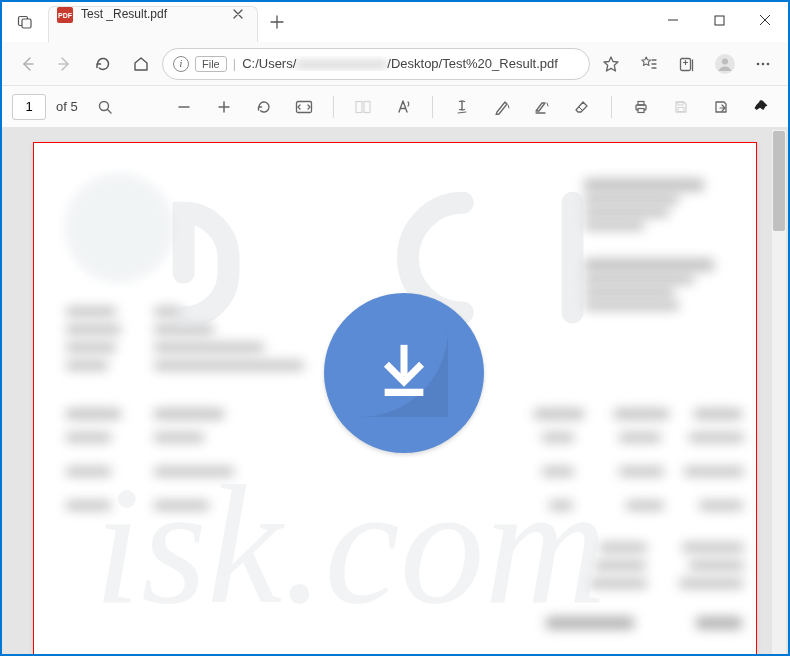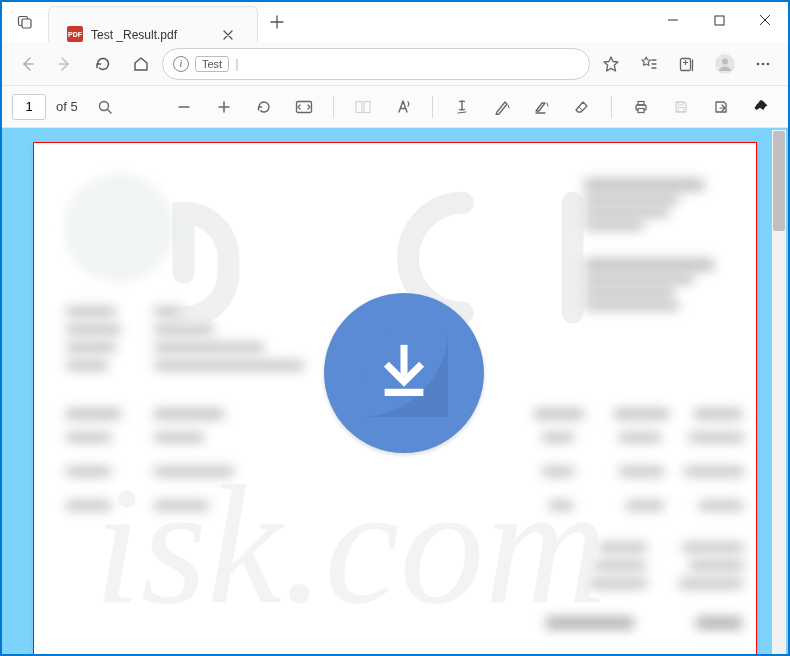--- a/index.html
+++ b/index.html
@@ -26,22 +26,22 @@
       align-items: center;
       justify-content: center;
     }
     .tab {
       height: 36px;
       background: #fafafa;
       border: 1px solid #e2e2e2;
       border-bottom: none;
       border-radius: 6px 6px 0 0;
       display: flex;
-      align-items: flex-end;
-      padding: 0 18px;
+      align-items: flex-start;
+      padding: 0 8px;
       min-width: 210px;
       margin-top: 4px;
     }
     .tab .fav {
       width: 16px; height: 16px;
       background: #c73b2e;
       border-radius: 2px;
       color: #fff;
       font-size: 7px;
       font-weight: bold;
@@ -151,21 +151,21 @@
     .sep {
       width: 1px;
       height: 22px;
       background: #d8d8d8;
       margin: 0 6px;
     }
     .spacer { flex: 1; }
     .viewport {
       position: relative;
       height: 528px;
-      background: #7dd3fc;
+      background: #e5e5e5;
       display: flex;
       justify-content: center;
       overflow: hidden;
     }
     .page {
       margin-top: 14px;
       width: 724px;
       height: 540px;
       background: #fff;
       border: 1px solid #f00;
@@ -294,22 +294,25 @@
       </svg>
     </div>
   <div class="ibtn">
       <svg width="18" height="18" viewBox="0 0 18 18">
         <path d="M3 8l6-5 6 5v7H3z" fill="none" stroke="#555" stroke-width="1.4" stroke-linejoin="round"></path>
       </svg>
     </div>
 
   <div class="addrbar">
     <span class="info-i">i</span>
-    <span class="file-badge">Test</span>
+    <span class="file-badge">File</span>
     <span style="color:#bbb">|</span>
+    <span class="path">
+      <span>C:/Users/</span><span class="blur-span">xxxxxxxxxxxxxx</span><span>/Desktop/Test%20_Result.pdf</span>
+    </span>
   </div>
 
   <div class="ibtn">
       <svg width="18" height="18" viewBox="0 0 18 18">
         <path d="M9 2l2 4.5 5 .5-3.7 3.3L13.5 16 9 13.4 4.5 16l1.2-5.7L2 7l5-.5z" fill="none" stroke="#666" stroke-width="1.3" stroke-linejoin="round"></path>
       </svg>
     </div>
   <div class="ibtn">
       <svg width="18" height="18" viewBox="0 0 18 18">
         <path d="M6.2 2l1.3 2.8 3 .3-2.2 2 .7 3.4L6.2 9l-2.8 1.5.7-3.4L1.9 5l3-.3z" fill="none" stroke="#666" stroke-width="1.1" stroke-linejoin="round"></path>

